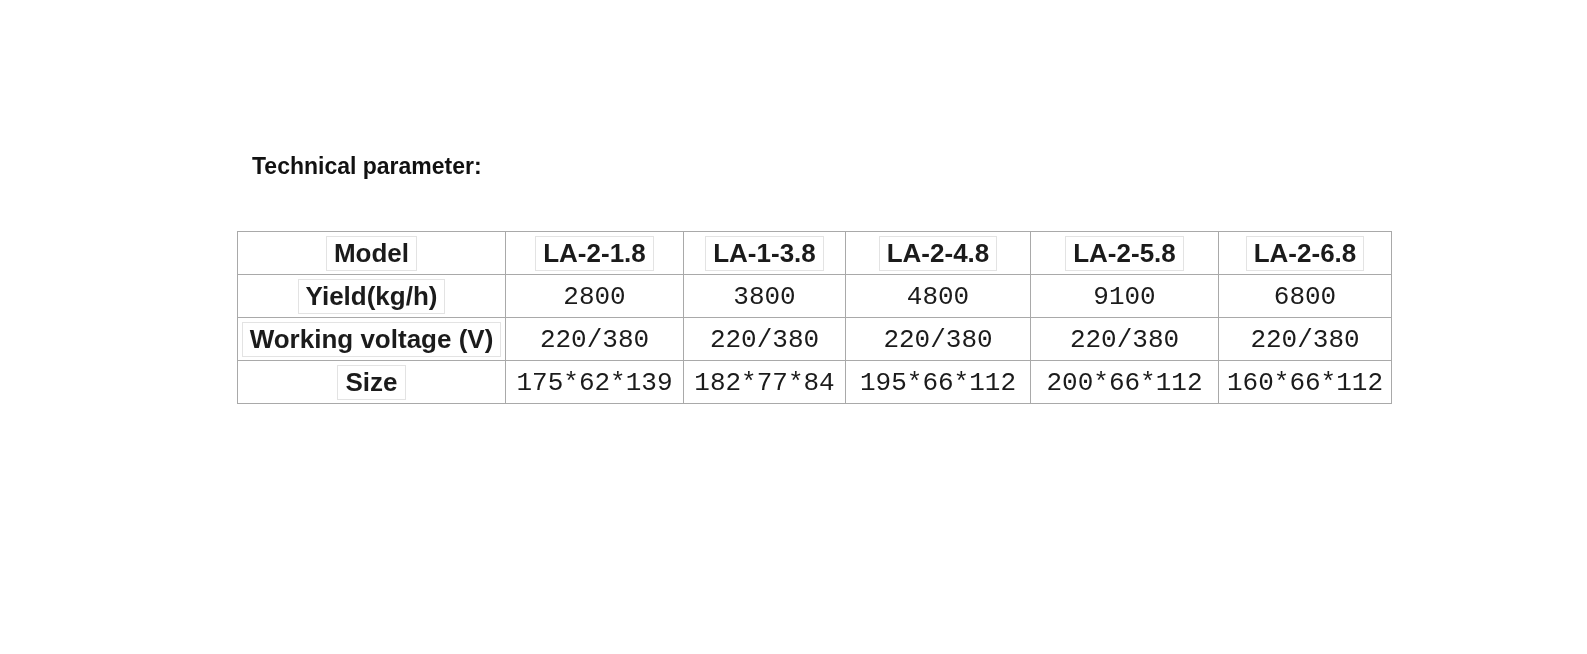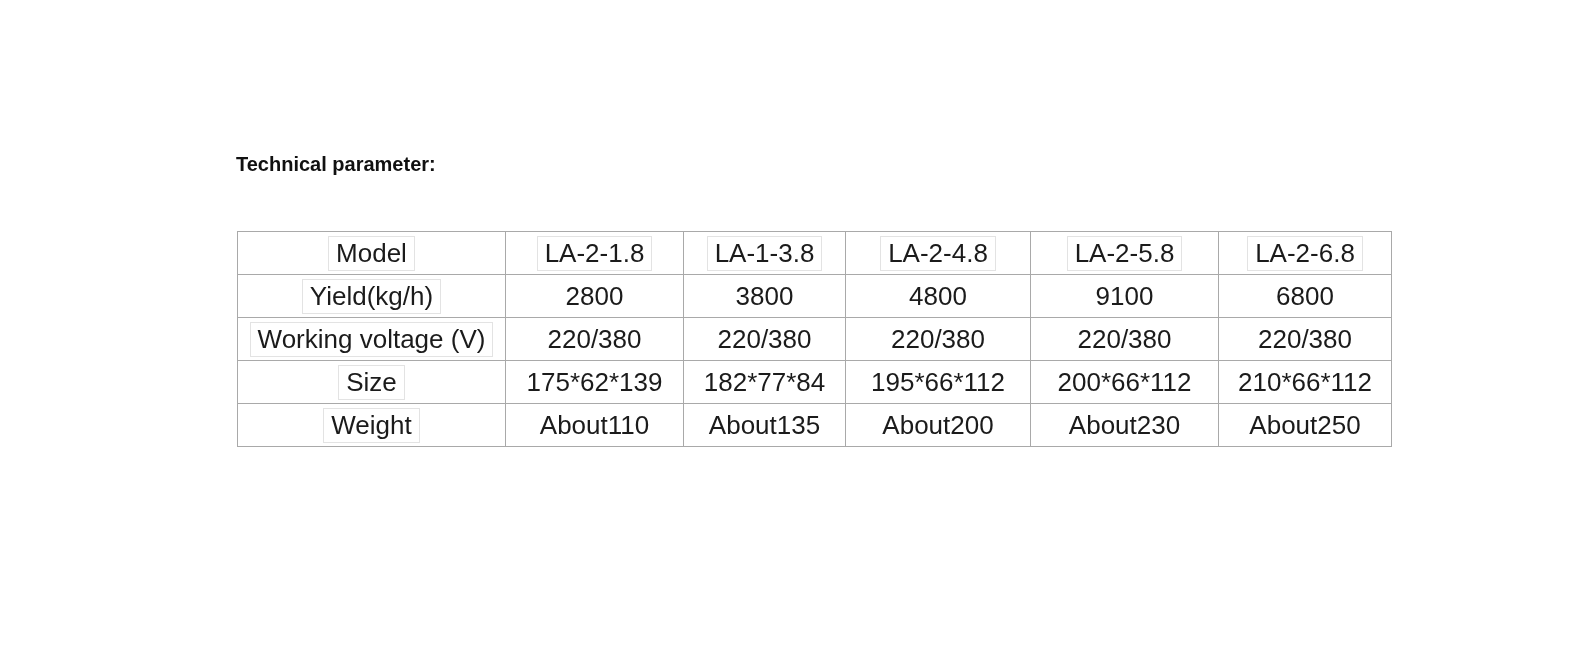--- a/index.html
+++ b/index.html
@@ -10,23 +10,23 @@
   body {
     position: relative;
     width: 1587px;
     height: 654px;
     overflow: hidden;
     font-family: "Liberation Sans", sans-serif;
     color: #1b1b1b;
   }
   .doc-title {
     position: absolute;
-    left: 236px;
+    left: 252px;
     top: 153px;
-    font-size: 20px;
+    font-size: 23px;
     font-weight: 700;
     color: #111111;
     white-space: nowrap;
   }
   table.spec {
     position: absolute;
     left: 237px;
     top: 231px;
     border-collapse: collapse;
     table-layout: fixed;
@@ -36,33 +36,34 @@
     height: 42px;
     padding: 0;
     text-align: center;
     vertical-align: middle;
     font-size: 26px;
     background: #ffffff;
     white-space: nowrap;
     overflow: hidden;
   }
   table.spec td.bold {
-    font-weight: 400;
+    font-weight: 700;
   }
   
   .hl {
     display: inline-block;
     border: 1px solid #e3e3e3;
     padding: 1px 7px;
     line-height: 31px;
     background: #ffffff;
   }
   .val {
     display: inline-block;
     line-height: 31px;
+    font-family: Liberation Mono, monospace;
   }
 </style>
 </head>
 <body>
 
 <div class="doc-title">Technical parameter:</div>
 
 <table class="spec">
   <colgroup>
     <col style="width:268px">
@@ -96,24 +97,16 @@
       <td><span class="val">220/380</span></td>
       <td><span class="val">220/380</span></td>
       <td><span class="val">220/380</span></td>
     </tr>
     <tr>
       <td class="bold"><span class="hl">Size</span></td>
       <td><span class="val">175*62*139</span></td>
       <td><span class="val">182*77*84</span></td>
       <td><span class="val">195*66*112</span></td>
       <td><span class="val">200*66*112</span></td>
-      <td><span class="val">210*66*112</span></td>
-    </tr>
-    <tr>
-      <td class="bold"><span class="hl">Weight</span></td>
-      <td><span class="val">About110</span></td>
-      <td><span class="val">About135</span></td>
-      <td><span class="val">About200</span></td>
-      <td><span class="val">About230</span></td>
-      <td><span class="val">About250</span></td>
+      <td><span class="val">160*66*112</span></td>
     </tr>
   </tbody>
 </table>
 
 </body></html>

